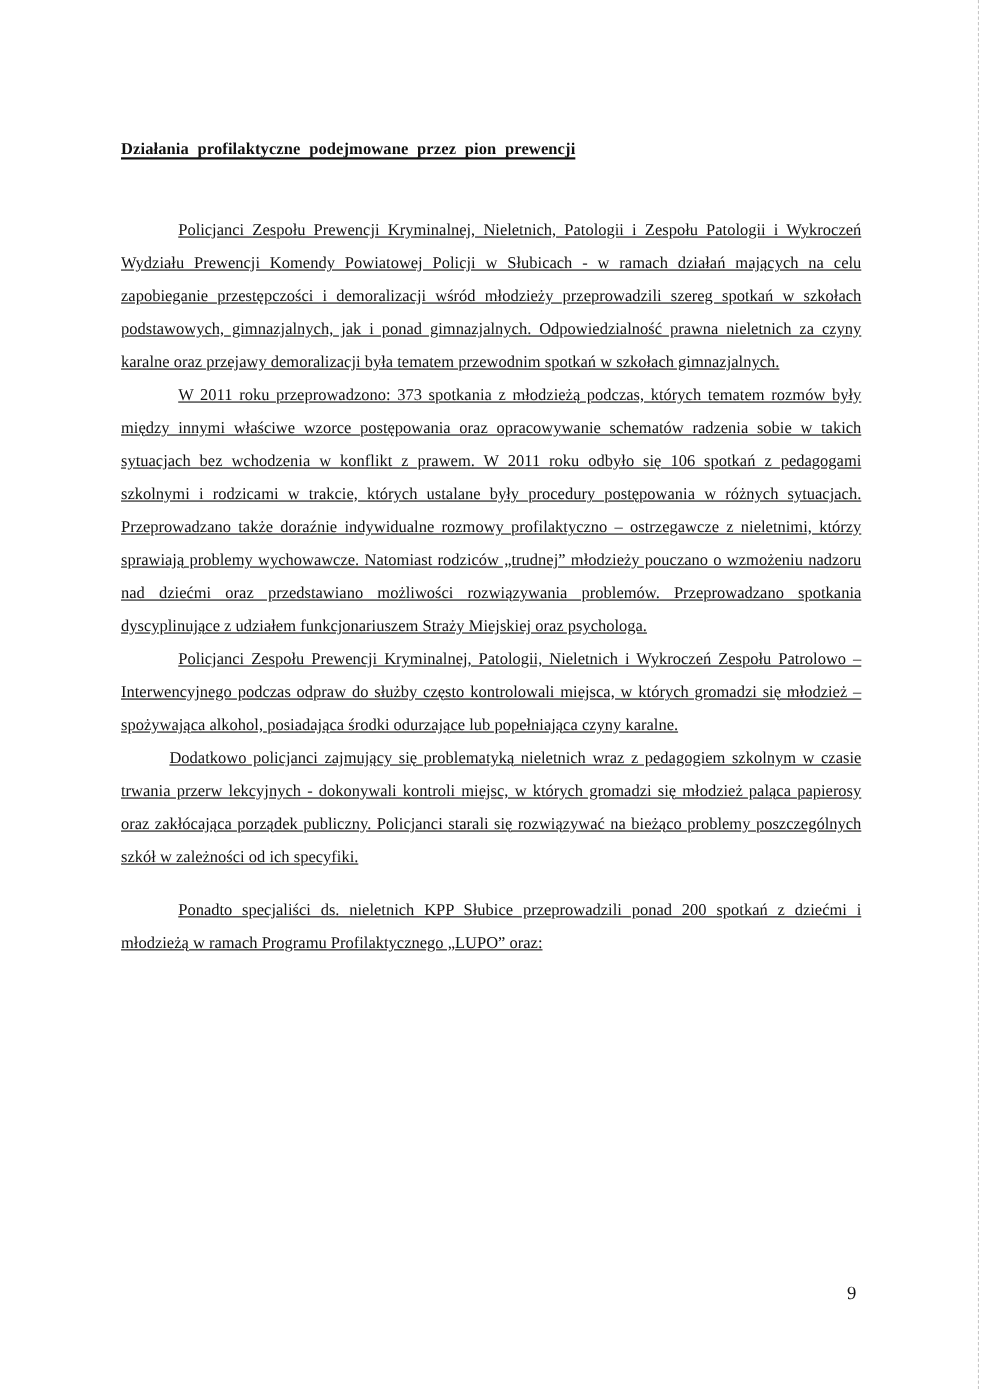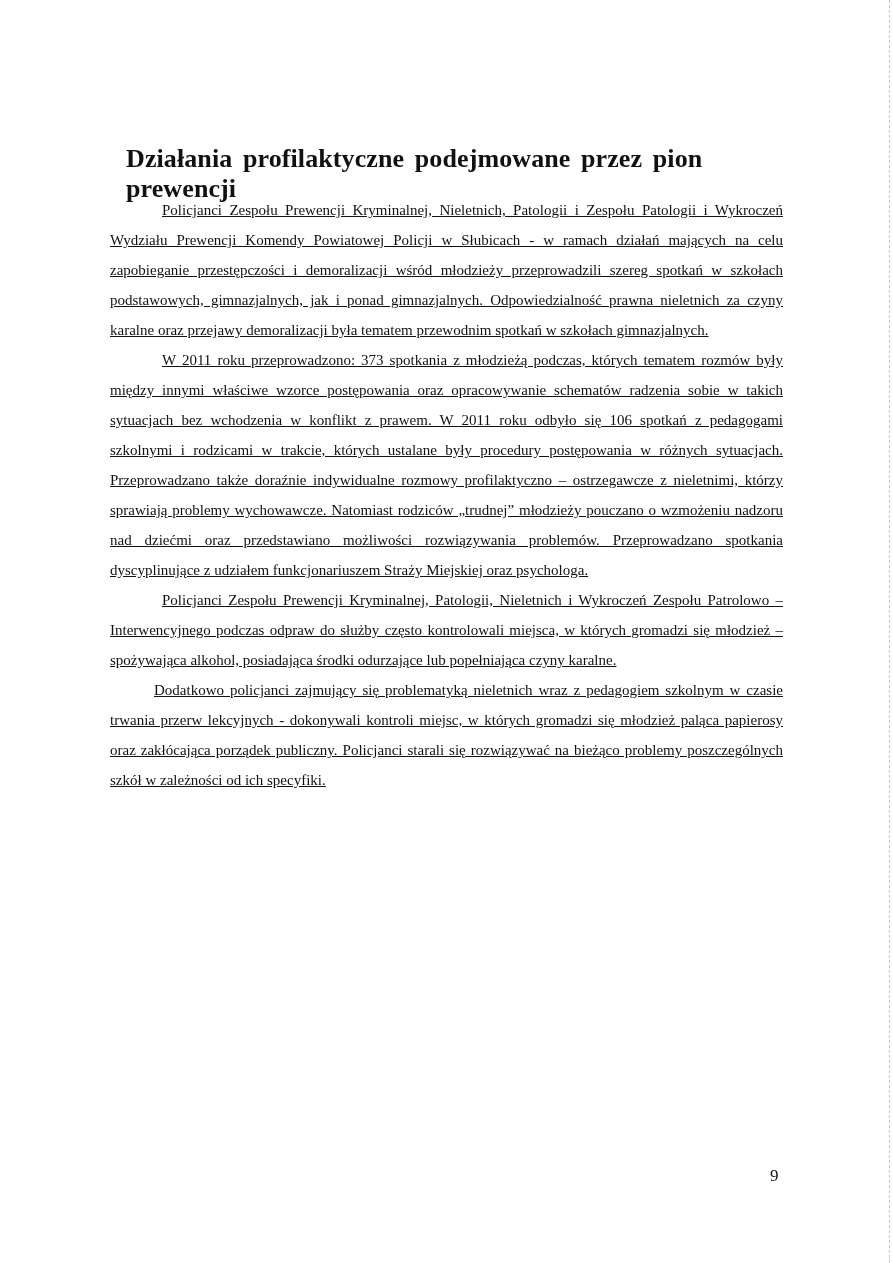--- a/index.html
+++ b/index.html
@@ -8,24 +8,24 @@
     position: absolute; left: 0; top: 0; width: 893px; height: 1263px;
     background: #ffffff; color: #111111;
     font-family: "Liberation Serif", "DejaVu Serif", serif;
   }
   .edge-line {
     position: absolute; left: 889px; top: 0; width: 1px; height: 1263px;
     border-left: 1px dashed #b8b8b8; opacity: 0.8;
   }
   .title {
     position: absolute; left: 110px; top: 128px; width: 680px;
-    font-weight: bold; font-size: 26px; 
+    font-weight: bold; font-size: 15px; text-decoration: underline;
     text-decoration-thickness: 2px; text-underline-offset: 3px;
     letter-spacing: 0.1px; word-spacing: 4px;
-    margin: 16px;
+    margin: 0;
   }
   .body {
     position: absolute; left: 110px; top: 195px; width: 673px;
     font-size: 15px; line-height: 30px; text-align: justify; text-decoration: underline;
   }
   .para { margin: 0; text-indent: 52px; }
   .para.gap-before { margin-top: 18px; }
   .para.small-indent { text-indent: 44px; }
   .para.mid-indent { text-indent: 58px; }
   .page-number {
@@ -39,16 +39,17 @@
 <div class="page">
   <div class="edge-line"></div>
 
   <h1 class="title">Działania profilaktyczne podejmowane przez pion prewencji</h1>
 
   <div class="body">
     <p class="para">Policjanci Zespołu Prewencji Kryminalnej, Nieletnich, Patologii i Zespołu Patologii i Wykroczeń Wydziału Prewencji Komendy Powiatowej Policji w Słubicach - w ramach działań mających na celu zapobieganie przestępczości i demoralizacji wśród młodzieży przeprowadzili szereg spotkań w szkołach podstawowych, gimnazjalnych, jak i ponad gimnazjalnych. Odpowiedzialność prawna nieletnich za czyny karalne oraz przejawy demoralizacji była tematem przewodnim spotkań w szkołach gimnazjalnych.</p>
     <p class="para">W 2011 roku przeprowadzono: 373 spotkania z młodzieżą podczas, których tematem rozmów były między innymi właściwe wzorce postępowania oraz opracowywanie schematów radzenia sobie w takich sytuacjach bez wchodzenia w konflikt z prawem. W 2011 roku odbyło się 106 spotkań z pedagogami szkolnymi i rodzicami w trakcie, których ustalane były procedury postępowania w różnych sytuacjach. Przeprowadzano także doraźnie indywidualne rozmowy profilaktyczno – ostrzegawcze z nieletnimi, którzy sprawiają problemy wychowawcze. Natomiast rodziców „trudnej” młodzieży pouczano o wzmożeniu nadzoru nad dziećmi oraz przedstawiano możliwości rozwiązywania problemów. Przeprowadzano spotkania dyscyplinujące z udziałem funkcjonariuszem Straży Miejskiej oraz psychologa.</p>
     <p class="para">Policjanci Zespołu Prewencji Kryminalnej, Patologii, Nieletnich i Wykroczeń Zespołu Patrolowo – Interwencyjnego podczas odpraw do służby często kontrolowali miejsca, w których gromadzi się młodzież – spożywająca alkohol, posiadająca środki odurzające lub popełniająca czyny karalne.</p>
     <p class="para small-indent">Dodatkowo policjanci zajmujący się problematyką nieletnich wraz z pedagogiem szkolnym w czasie trwania przerw lekcyjnych - dokonywali kontroli miejsc, w których gromadzi się młodzież paląca papierosy oraz zakłócająca porządek publiczny. Policjanci starali się rozwiązywać na bieżąco problemy poszczególnych szkół w zależności od ich specyfiki.</p>
+    <p class="para gap-before">Ponadto specjaliści ds. nieletnich KPP Słubice przeprowadzili ponad 200 spotkań z dziećmi i młodzieżą w ramach Programu Profilaktycznego „LUPO” oraz:</p>
   </div>
 
   <div class="page-number">9</div>
 </div>
 
 </body></html>

